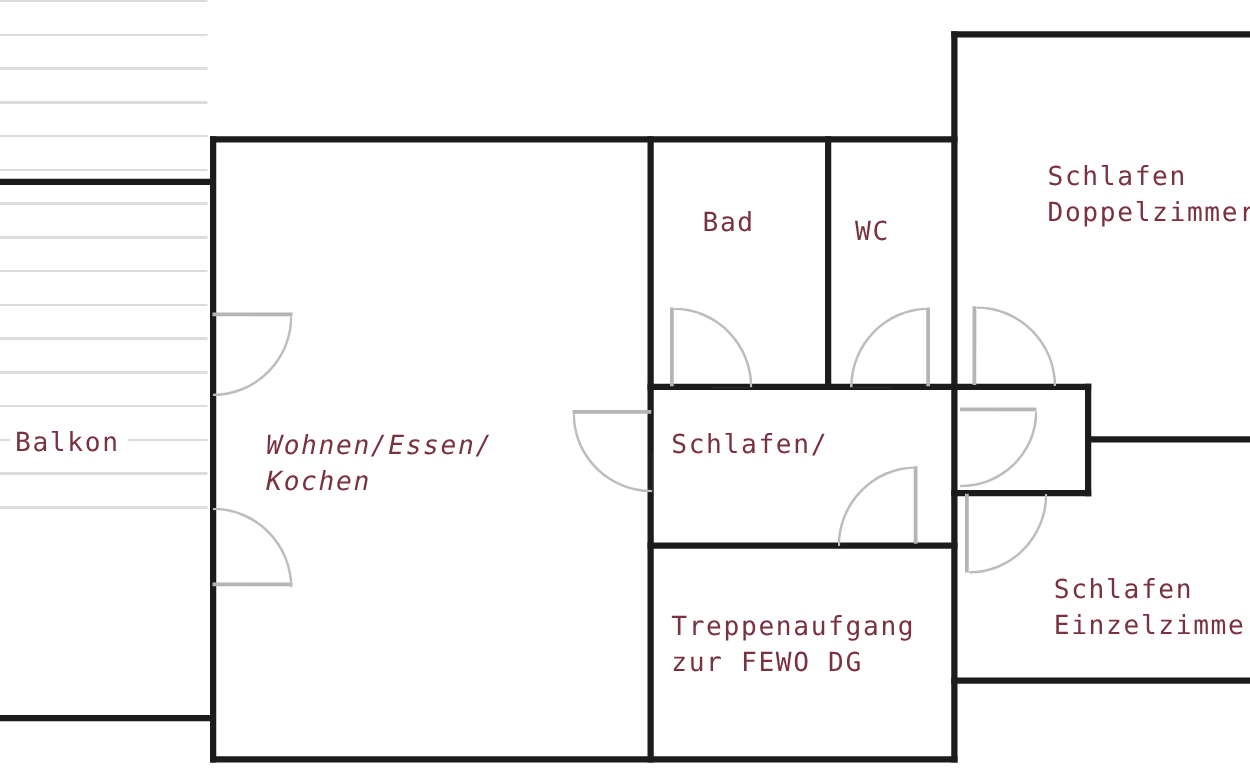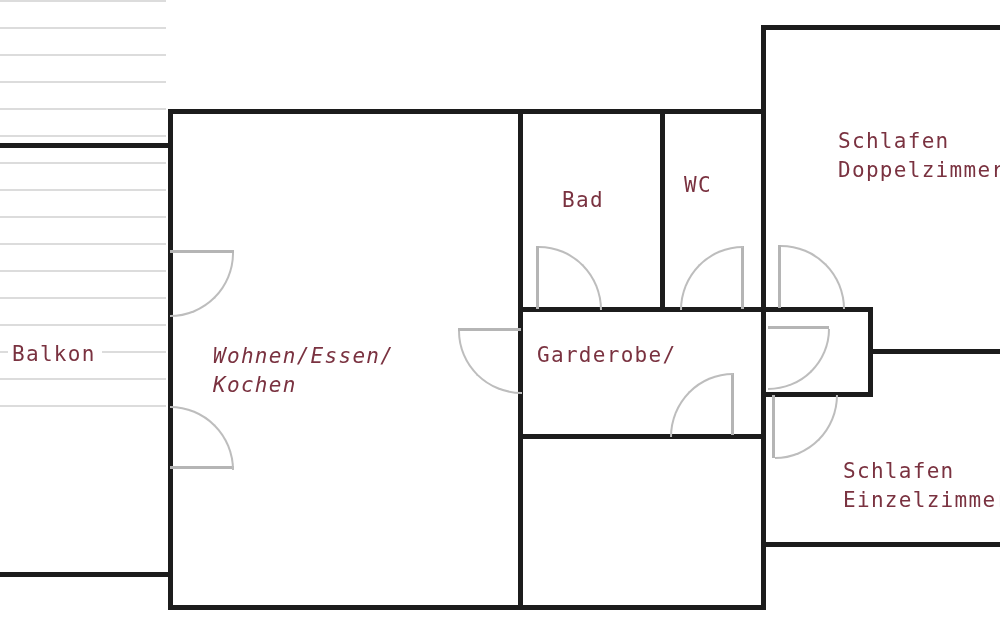--- a/index.html
+++ b/index.html
@@ -84,38 +84,40 @@
 
   <div class="label label-masked" style="left:8px;top:340px;">
     <span>Balkon</span>
   </div>
 
   <div class="label" style="left:213px;top:342px;font-style:italic;">
     <span>Wohnen/Essen/</span>
     <span>Kochen</span>
   </div>
 
-  <div class="label" style="left:562px;top:186px;">
+  <div class="label" style="left:562px;top:164px;">
     <span>Bad</span>
   </div>
 
   <div class="label" style="left:684px;top:171px;">
     <span>WC</span>
   </div>
 
   <div class="label" style="left:838px;top:127px;">
     <span>Schlafen</span>
     <span>Doppelzimmer</span>
   </div>
 
   <div class="label" style="left:537px;top:341px;">
-    <span>Garderobe/</span>
+    <span>Schlafen/</span>
   </div>
 
   <div class="label" style="left:537px;top:487px;">
+    <span>Treppenaufgang</span>
+    <span>zur FEWO DG</span>
   </div>
 
   <div class="label" style="left:843px;top:457px;">
     <span>Schlafen</span>
     <span>Einzelzimmer</span>
   </div>
 
 </div>
 
 </body></html>

